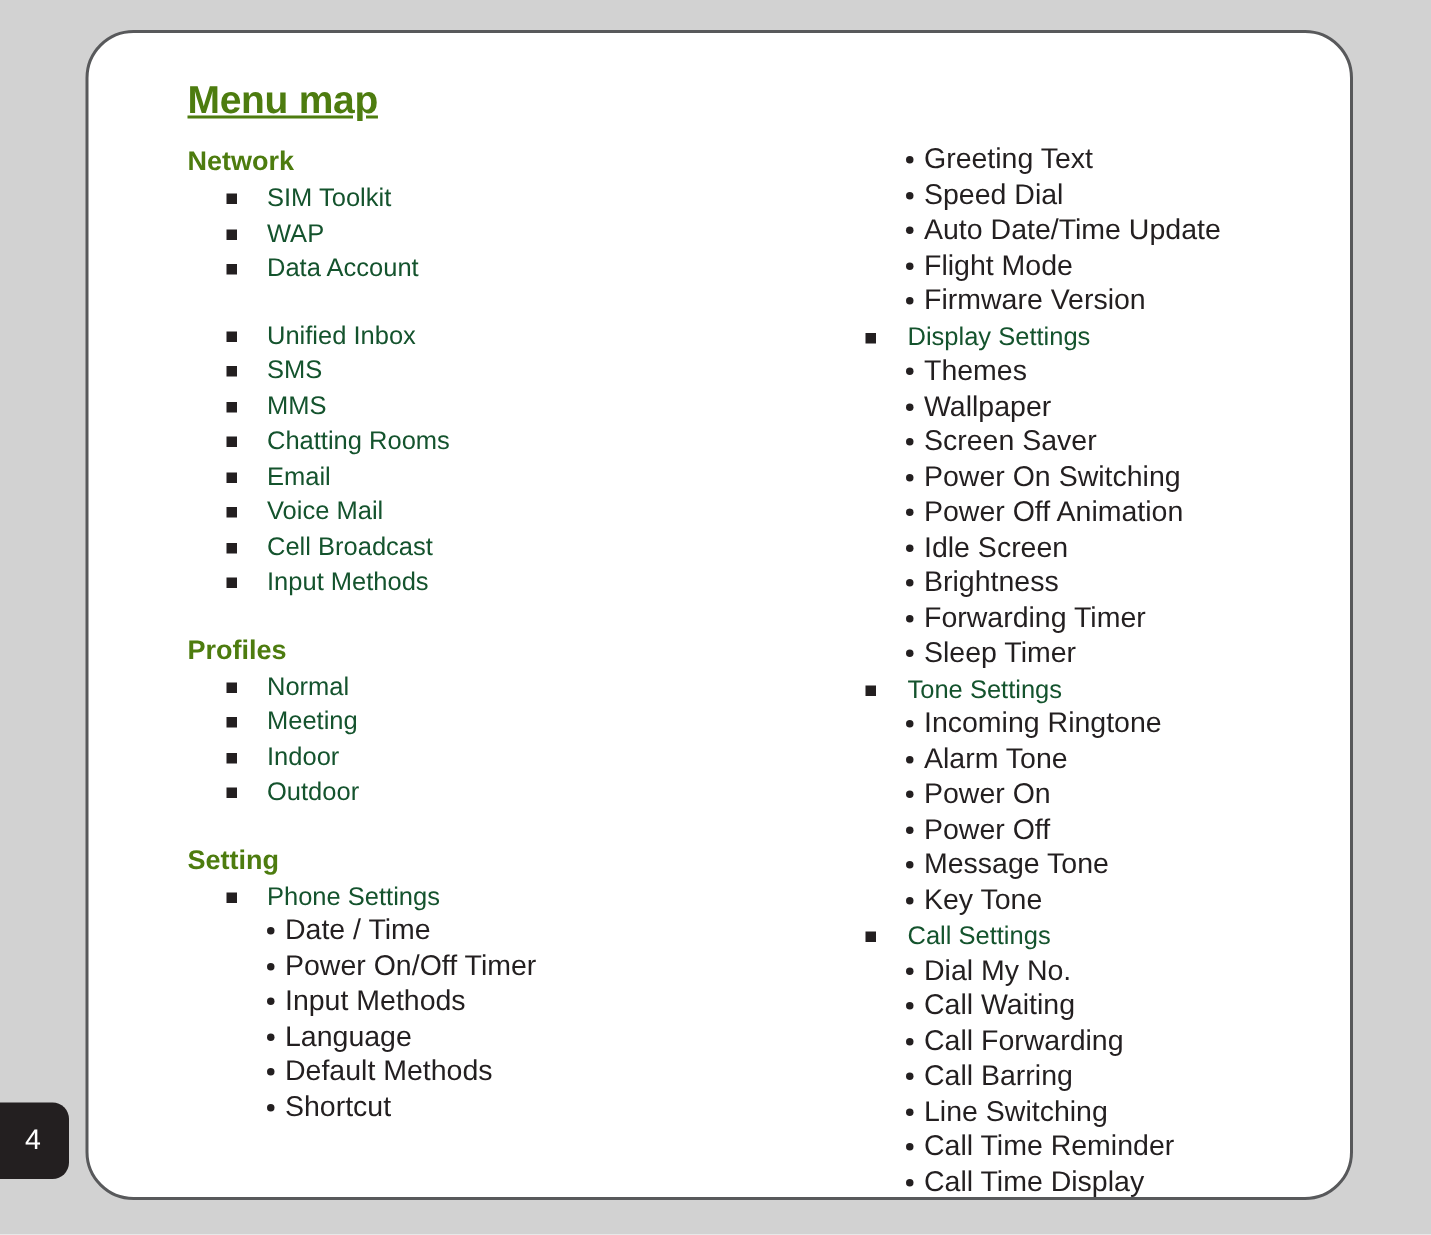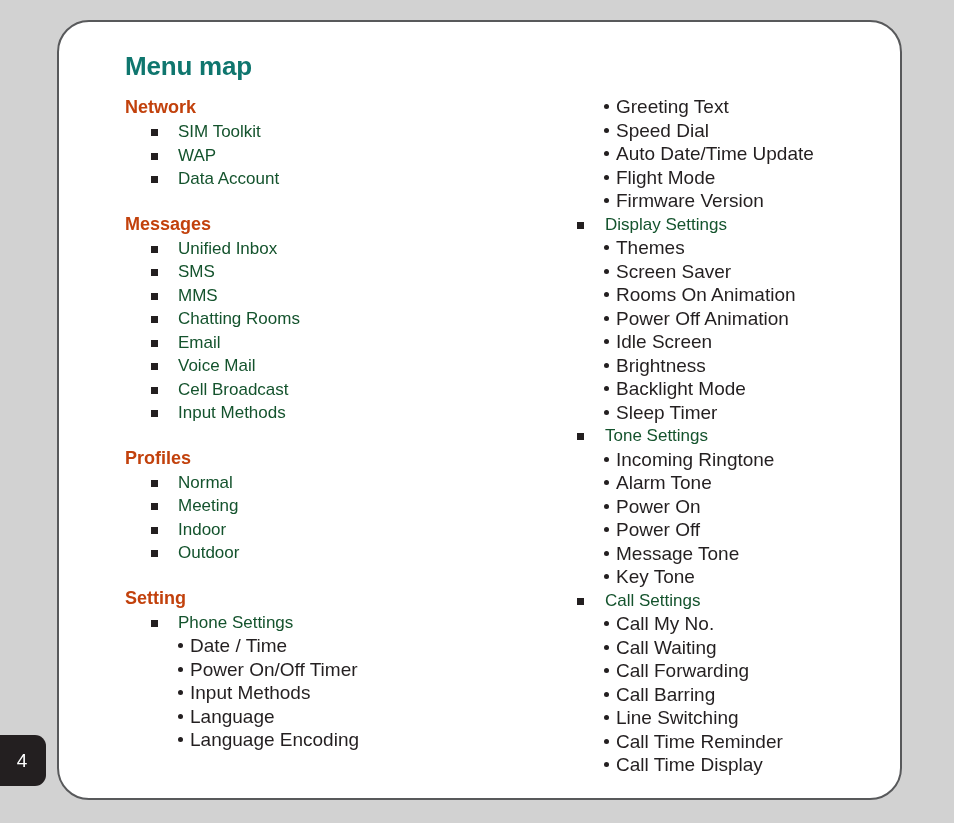--- a/index.html
+++ b/index.html
@@ -49,40 +49,41 @@
   }
 
   
   #doc-title {
     position: absolute;
     left: 66px;
     top: 29px;
     font-size: 26px;
     font-weight: bold;
     letter-spacing: -0.2px;
-    color: #0f766e;
+    color: #4d7c0f;
+    text-decoration: underline;
   }
 
   
   .column {
     position: absolute;
     top: 73px;
   }
   #col-left  { left: 66px;  width: 400px; }
   #col-right { left: 506px; width: 390px; }
 
   
   .section { margin: 0; }
   .section + .section { margin-top: 21px; }
 
   .sec-title {
     font-size: 18px;
     font-weight: bold;
     line-height: 24px;
-    color: #c2410c;
+    color: #4d7c0f;
     margin: 0 0 1px 0;
     white-space: nowrap;
   }
 
   ul.lvl1, ul.lvl2 {
     list-style: none;
     margin: 0;
     padding: 0;
   }
 
@@ -141,21 +142,20 @@
   <div id="col-left" class="column">
       <div class="section">
         <div class="sec-title">Network</div>
         <ul class="lvl1">
           <li class="item1"><span class="bullet-sq"></span><span class="label">SIM Toolkit</span></li>
           <li class="item1"><span class="bullet-sq"></span><span class="label">WAP</span></li>
           <li class="item1"><span class="bullet-sq"></span><span class="label">Data Account</span></li>
         </ul>
       </div>
       <div class="section">
-        <div class="sec-title">Messages</div>
         <ul class="lvl1">
           <li class="item1"><span class="bullet-sq"></span><span class="label">Unified Inbox</span></li>
           <li class="item1"><span class="bullet-sq"></span><span class="label">SMS</span></li>
           <li class="item1"><span class="bullet-sq"></span><span class="label">MMS</span></li>
           <li class="item1"><span class="bullet-sq"></span><span class="label">Chatting Rooms</span></li>
           <li class="item1"><span class="bullet-sq"></span><span class="label">Email</span></li>
           <li class="item1"><span class="bullet-sq"></span><span class="label">Voice Mail</span></li>
           <li class="item1"><span class="bullet-sq"></span><span class="label">Cell Broadcast</span></li>
           <li class="item1"><span class="bullet-sq"></span><span class="label">Input Methods</span></li>
         </ul>
@@ -170,50 +170,52 @@
         </ul>
       </div>
       <div class="section">
         <div class="sec-title">Setting</div>
         <ul class="lvl1">
           <li class="item1"><span class="bullet-sq"></span><span class="label">Phone Settings</span></li>
           <li class="item2"><span class="bullet-dot"></span><span class="label">Date / Time</span></li>
           <li class="item2"><span class="bullet-dot"></span><span class="label">Power On/Off Timer</span></li>
           <li class="item2"><span class="bullet-dot"></span><span class="label">Input Methods</span></li>
           <li class="item2"><span class="bullet-dot"></span><span class="label">Language</span></li>
-          <li class="item2"><span class="bullet-dot"></span><span class="label">Language Encoding</span></li>
+          <li class="item2"><span class="bullet-dot"></span><span class="label">Default Methods</span></li>
+          <li class="item2"><span class="bullet-dot"></span><span class="label">Shortcut</span></li>
         </ul>
       </div>
     </div>
   <div id="col-right" class="column">
       <div class="section">
         <ul class="lvl1">
           <li class="item2"><span class="bullet-dot"></span><span class="label">Greeting Text</span></li>
           <li class="item2"><span class="bullet-dot"></span><span class="label">Speed Dial</span></li>
           <li class="item2"><span class="bullet-dot"></span><span class="label">Auto Date/Time Update</span></li>
           <li class="item2"><span class="bullet-dot"></span><span class="label">Flight Mode</span></li>
           <li class="item2"><span class="bullet-dot"></span><span class="label">Firmware Version</span></li>
           <li class="item1"><span class="bullet-sq"></span><span class="label">Display Settings</span></li>
           <li class="item2"><span class="bullet-dot"></span><span class="label">Themes</span></li>
+          <li class="item2"><span class="bullet-dot"></span><span class="label">Wallpaper</span></li>
           <li class="item2"><span class="bullet-dot"></span><span class="label">Screen Saver</span></li>
-          <li class="item2"><span class="bullet-dot"></span><span class="label">Rooms On Animation</span></li>
+          <li class="item2"><span class="bullet-dot"></span><span class="label">Power On Switching</span></li>
           <li class="item2"><span class="bullet-dot"></span><span class="label">Power Off Animation</span></li>
           <li class="item2"><span class="bullet-dot"></span><span class="label">Idle Screen</span></li>
           <li class="item2"><span class="bullet-dot"></span><span class="label">Brightness</span></li>
-          <li class="item2"><span class="bullet-dot"></span><span class="label">Backlight Mode</span></li>
+          <li class="item2"><span class="bullet-dot"></span><span class="label">Forwarding Timer</span></li>
           <li class="item2"><span class="bullet-dot"></span><span class="label">Sleep Timer</span></li>
           <li class="item1"><span class="bullet-sq"></span><span class="label">Tone Settings</span></li>
           <li class="item2"><span class="bullet-dot"></span><span class="label">Incoming Ringtone</span></li>
           <li class="item2"><span class="bullet-dot"></span><span class="label">Alarm Tone</span></li>
           <li class="item2"><span class="bullet-dot"></span><span class="label">Power On</span></li>
           <li class="item2"><span class="bullet-dot"></span><span class="label">Power Off</span></li>
           <li class="item2"><span class="bullet-dot"></span><span class="label">Message Tone</span></li>
           <li class="item2"><span class="bullet-dot"></span><span class="label">Key Tone</span></li>
           <li class="item1"><span class="bullet-sq"></span><span class="label">Call Settings</span></li>
-          <li class="item2"><span class="bullet-dot"></span><span class="label">Call My No.</span></li>
+          <li class="item2"><span class="bullet-dot"></span><span class="label">Dial My No.</span></li>
           <li class="item2"><span class="bullet-dot"></span><span class="label">Call Waiting</span></li>
           <li class="item2"><span class="bullet-dot"></span><span class="label">Call Forwarding</span></li>
           <li class="item2"><span class="bullet-dot"></span><span class="label">Call Barring</span></li>
           <li class="item2"><span class="bullet-dot"></span><span class="label">Line Switching</span></li>
           <li class="item2"><span class="bullet-dot"></span><span class="label">Call Time Reminder</span></li>
           <li class="item2"><span class="bullet-dot"></span><span class="label">Call Time Display</span></li>
         </ul>
       </div>
     </div>
 

